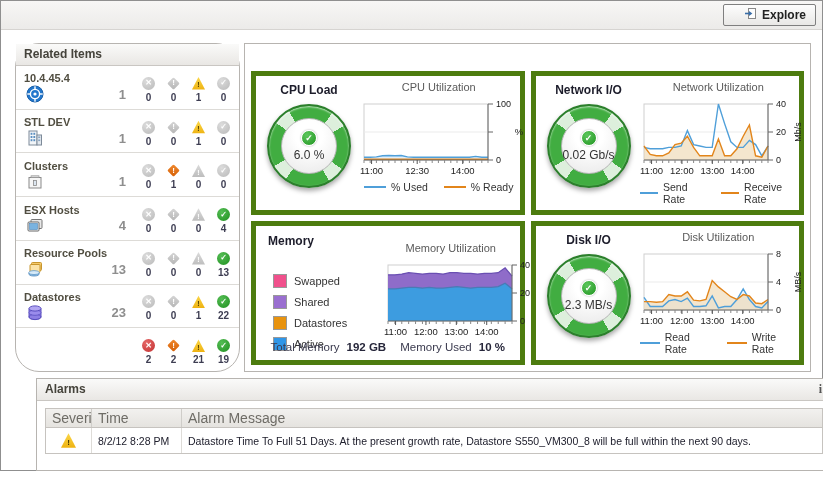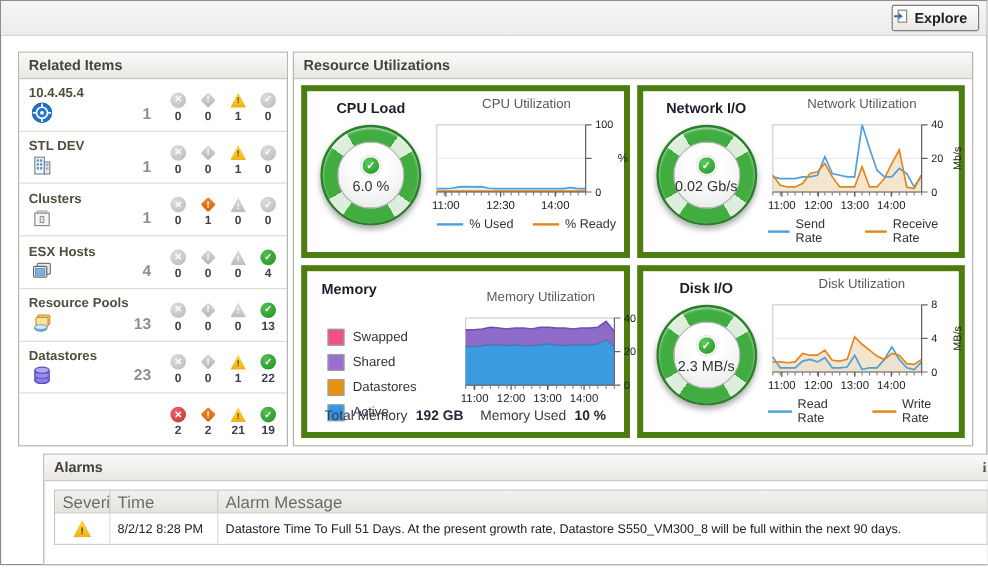--- a/index.html
+++ b/index.html
@@ -1,25 +1,25 @@
 <!DOCTYPE html>
 <html><head>
 <meta charset="utf-8">
 <style>
   html,body{margin:0;padding:0;background:#fff;}
   body{width:823px;height:477px;position:relative;font-family:"Liberation Sans",sans-serif;-webkit-font-smoothing:antialiased;}
   .window{position:absolute;left:0;top:0;width:821px;height:469px;border:1px solid #8f8f8f;background:#fff;}
   
   .titlebar{position:absolute;left:0;top:0;right:0;height:28px;background:linear-gradient(#f7f6f5,#ecebe9);border-bottom:1px solid #d6d4d1;}
   .titlebar .title{position:absolute;left:10px;top:0;line-height:28px;font-size:12.5px;font-weight:bold;color:#3a3936;}
-  .explore-btn{position:absolute;right:6px;top:3px;height:20px;display:flex;align-items:center;gap:5px;padding:0 9px 0 0;border:1px solid #7f7f7f;border-radius:2px;background:linear-gradient(#fdfdfd,#e9e8e6);font-size:12px;font-weight:bold;color:#222;cursor:pointer;}
+  .explore-btn{position:absolute;right:6px;top:3px;height:20px;display:flex;align-items:center;gap:5px;padding:0 9px 0 20px;border:1px solid #7f7f7f;border-radius:2px;background:linear-gradient(#fdfdfd,#e9e8e6);font-size:12px;font-weight:bold;color:#222;cursor:pointer;}
   
   .panel{position:absolute;border:1px solid #b7b4b0;background:#fff;}
   .panel-header{position:relative;height:21px;background:linear-gradient(#fafaf9,#e9e7e4);border-bottom:1px solid #c9c6c2;font-weight:bold;font-size:12px;color:#45433b;padding-left:8px;line-height:21px;}
-  #related-panel{left:14px;top:42px;width:223px;height:327px;}
+  #related-panel{left:14px;top:42px;width:223px;height:327px;border-radius:24px;}
   #resources-panel{left:243px;top:42px;width:565px;height:327px;}
   #alarms-panel{left:14px;top:377px;width:794px;height:91px;margin-left:21px;}
   
   .rel-rows{position:absolute;left:0;right:0;top:22px;bottom:0;display:flex;flex-direction:column;}
   .rel-row{flex:1;display:flex;align-items:stretch;border-bottom:1px solid #dddbd7;padding:3px 6px 2px 8px;cursor:pointer;}
   .rel-row:last-child{border-bottom:none;}
   .rel-left{width:114px;display:flex;flex-direction:column;justify-content:center;}
   .rel-name{font-weight:bold;font-size:11px;color:#514e41;white-space:nowrap;}
   .rel-iconcount{display:flex;align-items:center;justify-content:space-between;padding:1px 12px 0 2px;}
   .rel-icon{width:20px;height:18px;}
@@ -371,21 +371,20 @@
                 <span class="glyph">✓</span>
               </span>
               <span class="status-count">19</span>
             </div>
           </div>
         </div>
       </div>
   </div>
 
   <div class="panel" id="resources-panel">
-    <div class="panel-header">Resource Utilizations</div>
     <div class="quads">
 
       <div class="quad" id="quad-cpu">
         <div class="quad-left">
           <div class="quad-title">CPU Load</div>
           <div class="gauge">
             <div class="gauge-center">
               <div class="gauge-badge">✓</div>
               <div class="gauge-value">6.0 %</div>
             </div>

